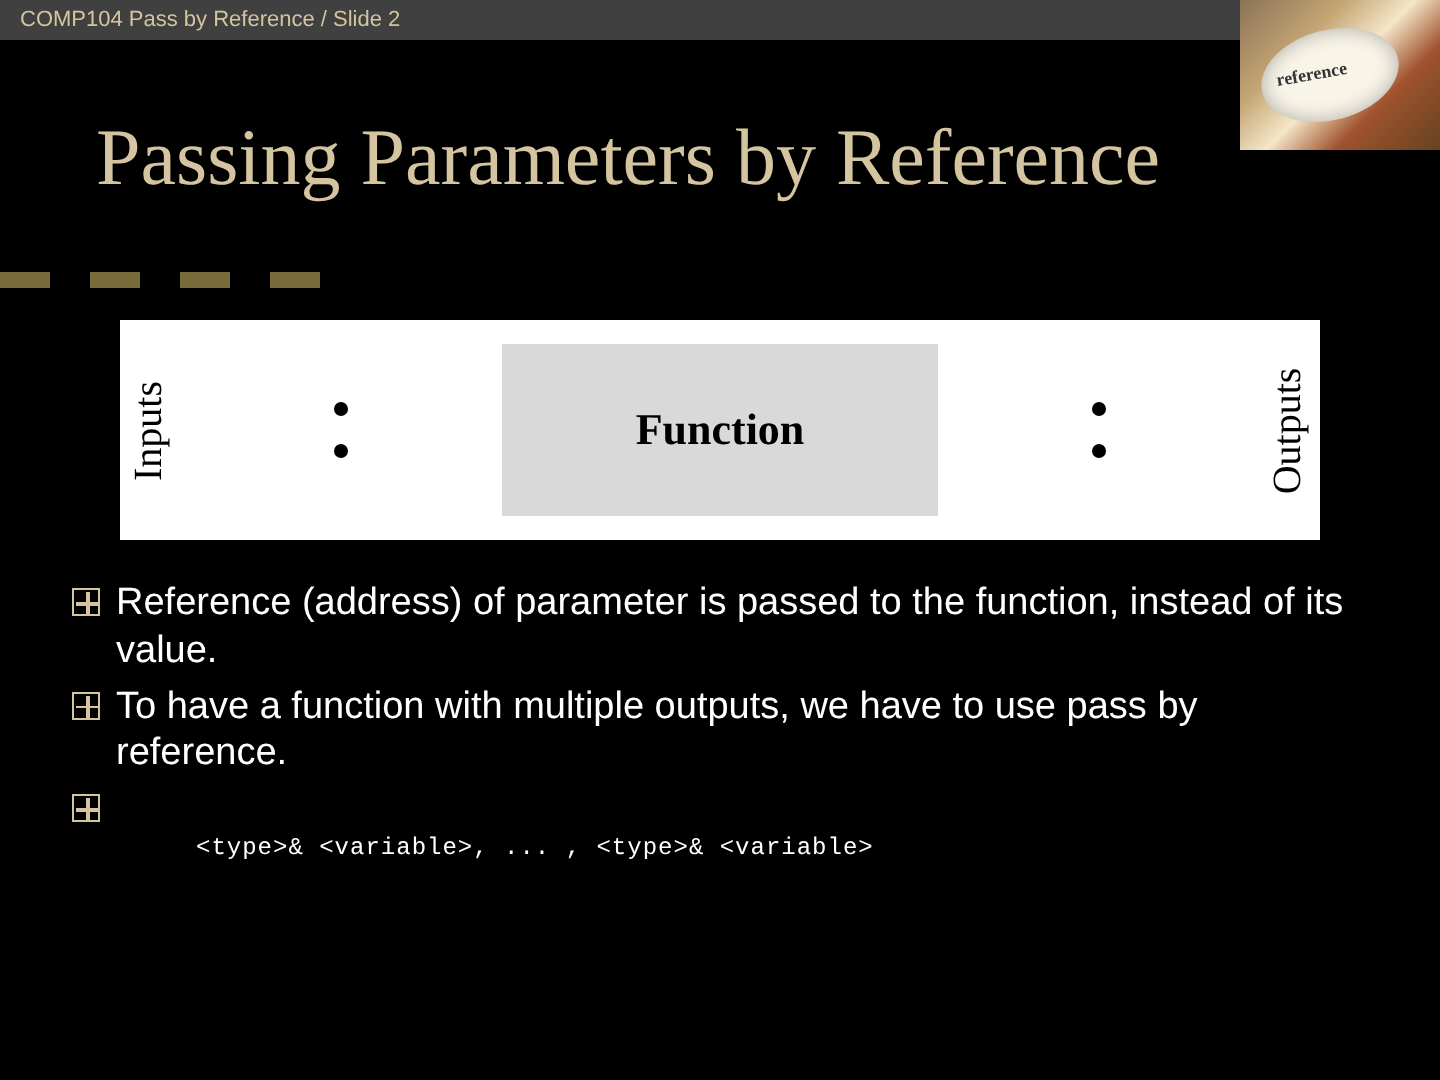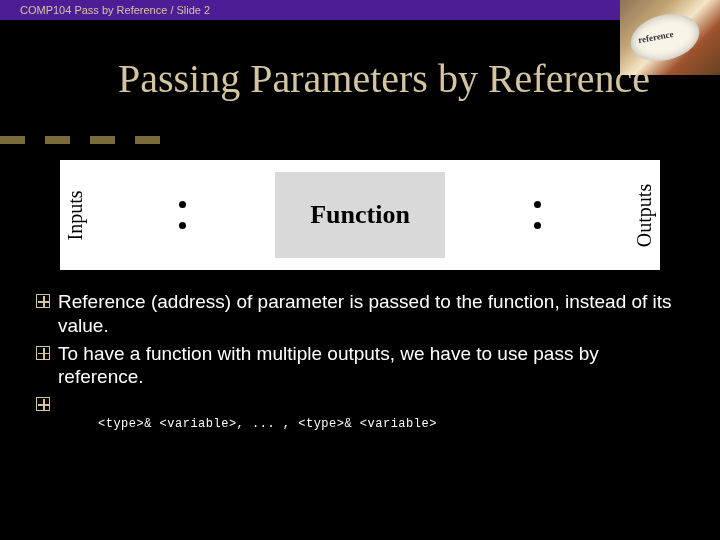--- a/index.html
+++ b/index.html
@@ -7,24 +7,24 @@
     width: 720px;
     height: 540px;
     background: #000;
     font-family: Arial, sans-serif;
     color: #fff;
     overflow: hidden;
     position: relative;
   }
   .header {
     height: 20px;
-    padding: 2px 20px;
+    padding: 2px 10px;
     font-size: 11px;
     color: #d4c5a0;
-    background: #4c1d95;
+    background: #404040;
     display: flex;
     align-items: center;
   }
   .corner-img {
     position: absolute;
     top: 0;
     right: 0;
     width: 100px;
     height: 75px;
     background: linear-gradient(135deg, #8b7355 0%, #c4a574 30%, #f5e6c8 50%, #a0522d 70%, #654321 100%);
@@ -52,21 +52,20 @@
     font-weight: bold;
     transform: rotate(-10deg);
     font-family: serif;
   }
   .title {
     font-family: "Times New Roman", serif;
     font-size: 40px;
     color: #d4c5a0;
     padding: 35px 0 0 48px;
     font-weight: normal;
-    text-align: center;
   }
   .accent-bar {
     position: absolute;
     top: 136px;
     left: 0;
     width: 100%;
     height: 8px;
     display: flex;
   }
   .accent-bar span { display:block; height:8px; }
@@ -106,28 +105,28 @@
     display: flex;
     flex-direction: column;
     align-items: center;
     justify-content: center;
     gap: 14px;
   }
   .diagram .dot {
     width: 7px; height: 7px; background:#000; border-radius:50%;
   }
   .diagram .fnbox {
-    width: 170px;
+    width: 218px;
     background: #d9d9d9;
     display: flex;
     align-items: center;
     justify-content: center;
     color: #000;
     font-family: "Times New Roman", serif;
-    font-size: 26px;
+    font-size: 22px;
     font-weight: bold;
     margin: 12px 0;
   }
   .bullets {
     position: absolute;
     top: 290px;
     left: 36px;
     right: 36px;
   }
   .bullet {

